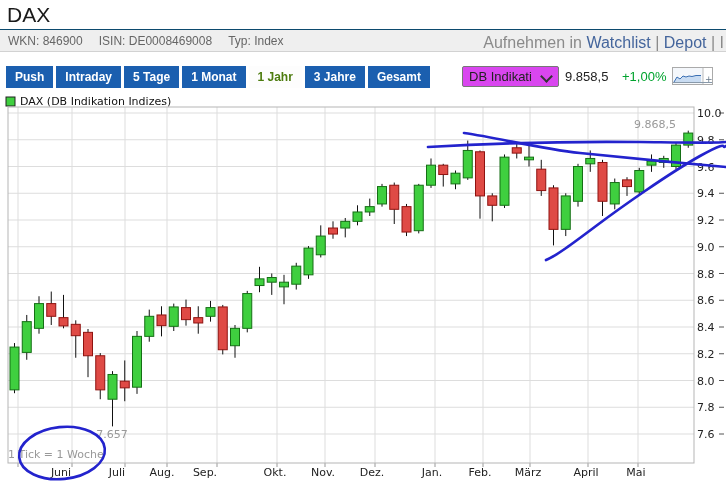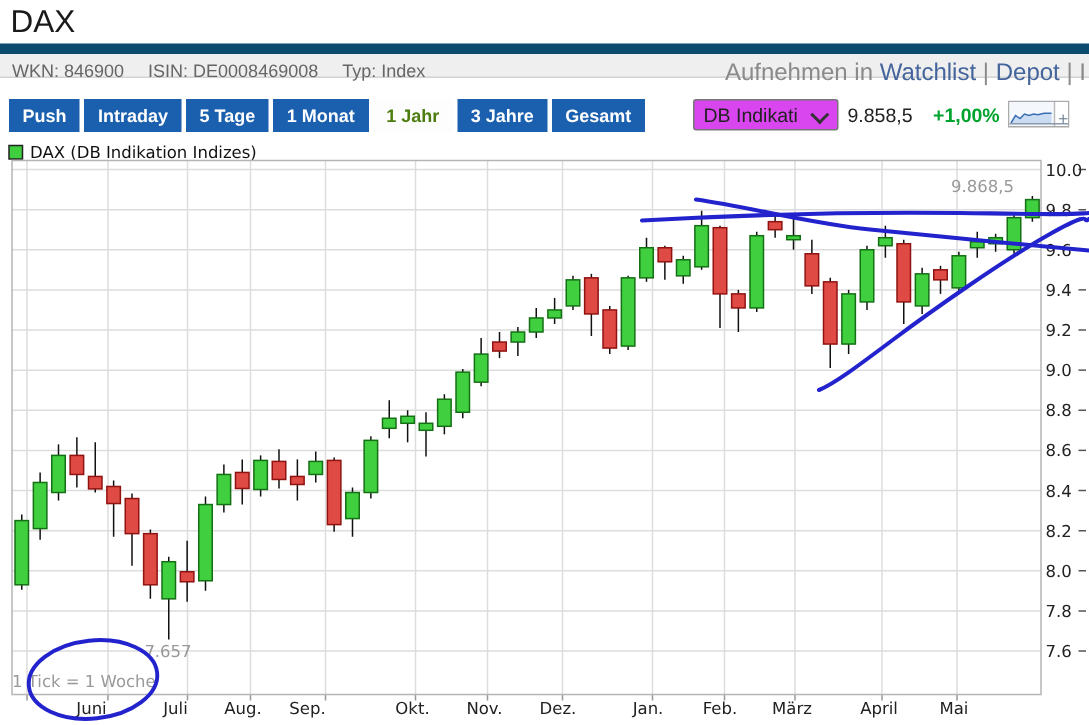--- a/index.html
+++ b/index.html
@@ -6,38 +6,38 @@
   #app{position:relative;width:726px;height:483px;overflow:hidden;background:#fff;
        font-family:"Liberation Sans","DejaVu Sans",sans-serif;}
   
   .title{position:absolute;left:7px;top:3px;font-size:21px;color:#1a1a1a;letter-spacing:0;}
   .tabs{position:absolute;right:1px;top:2px;display:flex;gap:3px;}
   .tab{height:27px;display:flex;align-items:center;padding:0 13px;background:#1b5faf;
        color:#fff;font-size:13px;font-weight:bold;cursor:pointer;}
   .tab.active{background:#fff;color:#111;}
   
   .metabar{position:absolute;left:0;top:29px;width:726px;height:23px;background:#efefef;
-           border-top:7px solid #0c4a6e;border-bottom:1px solid #d2d2d2;box-sizing:border-box;}
+           border-top:1px solid #0c4a6e;border-bottom:1px solid #d2d2d2;box-sizing:border-box;}
   .metabar .left{position:absolute;left:8px;top:4px;font-size:12px;color:#666;white-space:nowrap;}
   .metabar .left span{margin-right:16px;}
   .metabar .right{position:absolute;right:2px;top:4px;font-size:16px;color:#8a8a8a;white-space:nowrap;}
   .metabar a{color:#44659c;text-decoration:none;}
   
   .toolbar{position:absolute;left:0;top:64px;width:627px;height:26px;}
   .rangebtns{position:absolute;left:6px;top:2px;display:flex;gap:3px;}
   .rbtn{height:22px;display:flex;align-items:center;padding:0 9px;background:#1b5faf;color:#fff;
         font-size:12px;font-weight:bold;cursor:pointer;}
   .rbtn.active{background:#fdfdfd;color:#4d7c0f;}
   .selectbox{position:absolute;left:462px;top:2px;width:97px;height:21px;border:1px solid #777;
              border-radius:2px;background:#d946ef;box-sizing:border-box;display:flex;align-items:center;
              padding-left:6px;font-size:13px;color:#222;cursor:pointer;}
   .selectbox .chev{position:absolute;right:7px;top:5px;width:7px;height:7px;border-right:2px solid #333;
              border-bottom:2px solid #333;transform:rotate(45deg);}
   .quote{position:absolute;left:565px;top:5px;font-size:13px;color:#222;}
-  .pchange{position:absolute;left:622px;top:5px;font-size:13px;color:#00a32e;font-weight:bold;}
+  .pchange{position:absolute;left:622px;top:5px;font-size:13px;color:#00a32e;}
   .sparkicon{position:absolute;left:672px;top:3px;width:41px;height:19px;cursor:pointer;}
   
   #chart-wrap{position:absolute;left:0;top:92px;width:726px;height:391px;}
   svg text{font-family:"DejaVu Sans","Liberation Sans",sans-serif;}
 </style>
 </head>
 <body>
 
 <div id="app">
 

